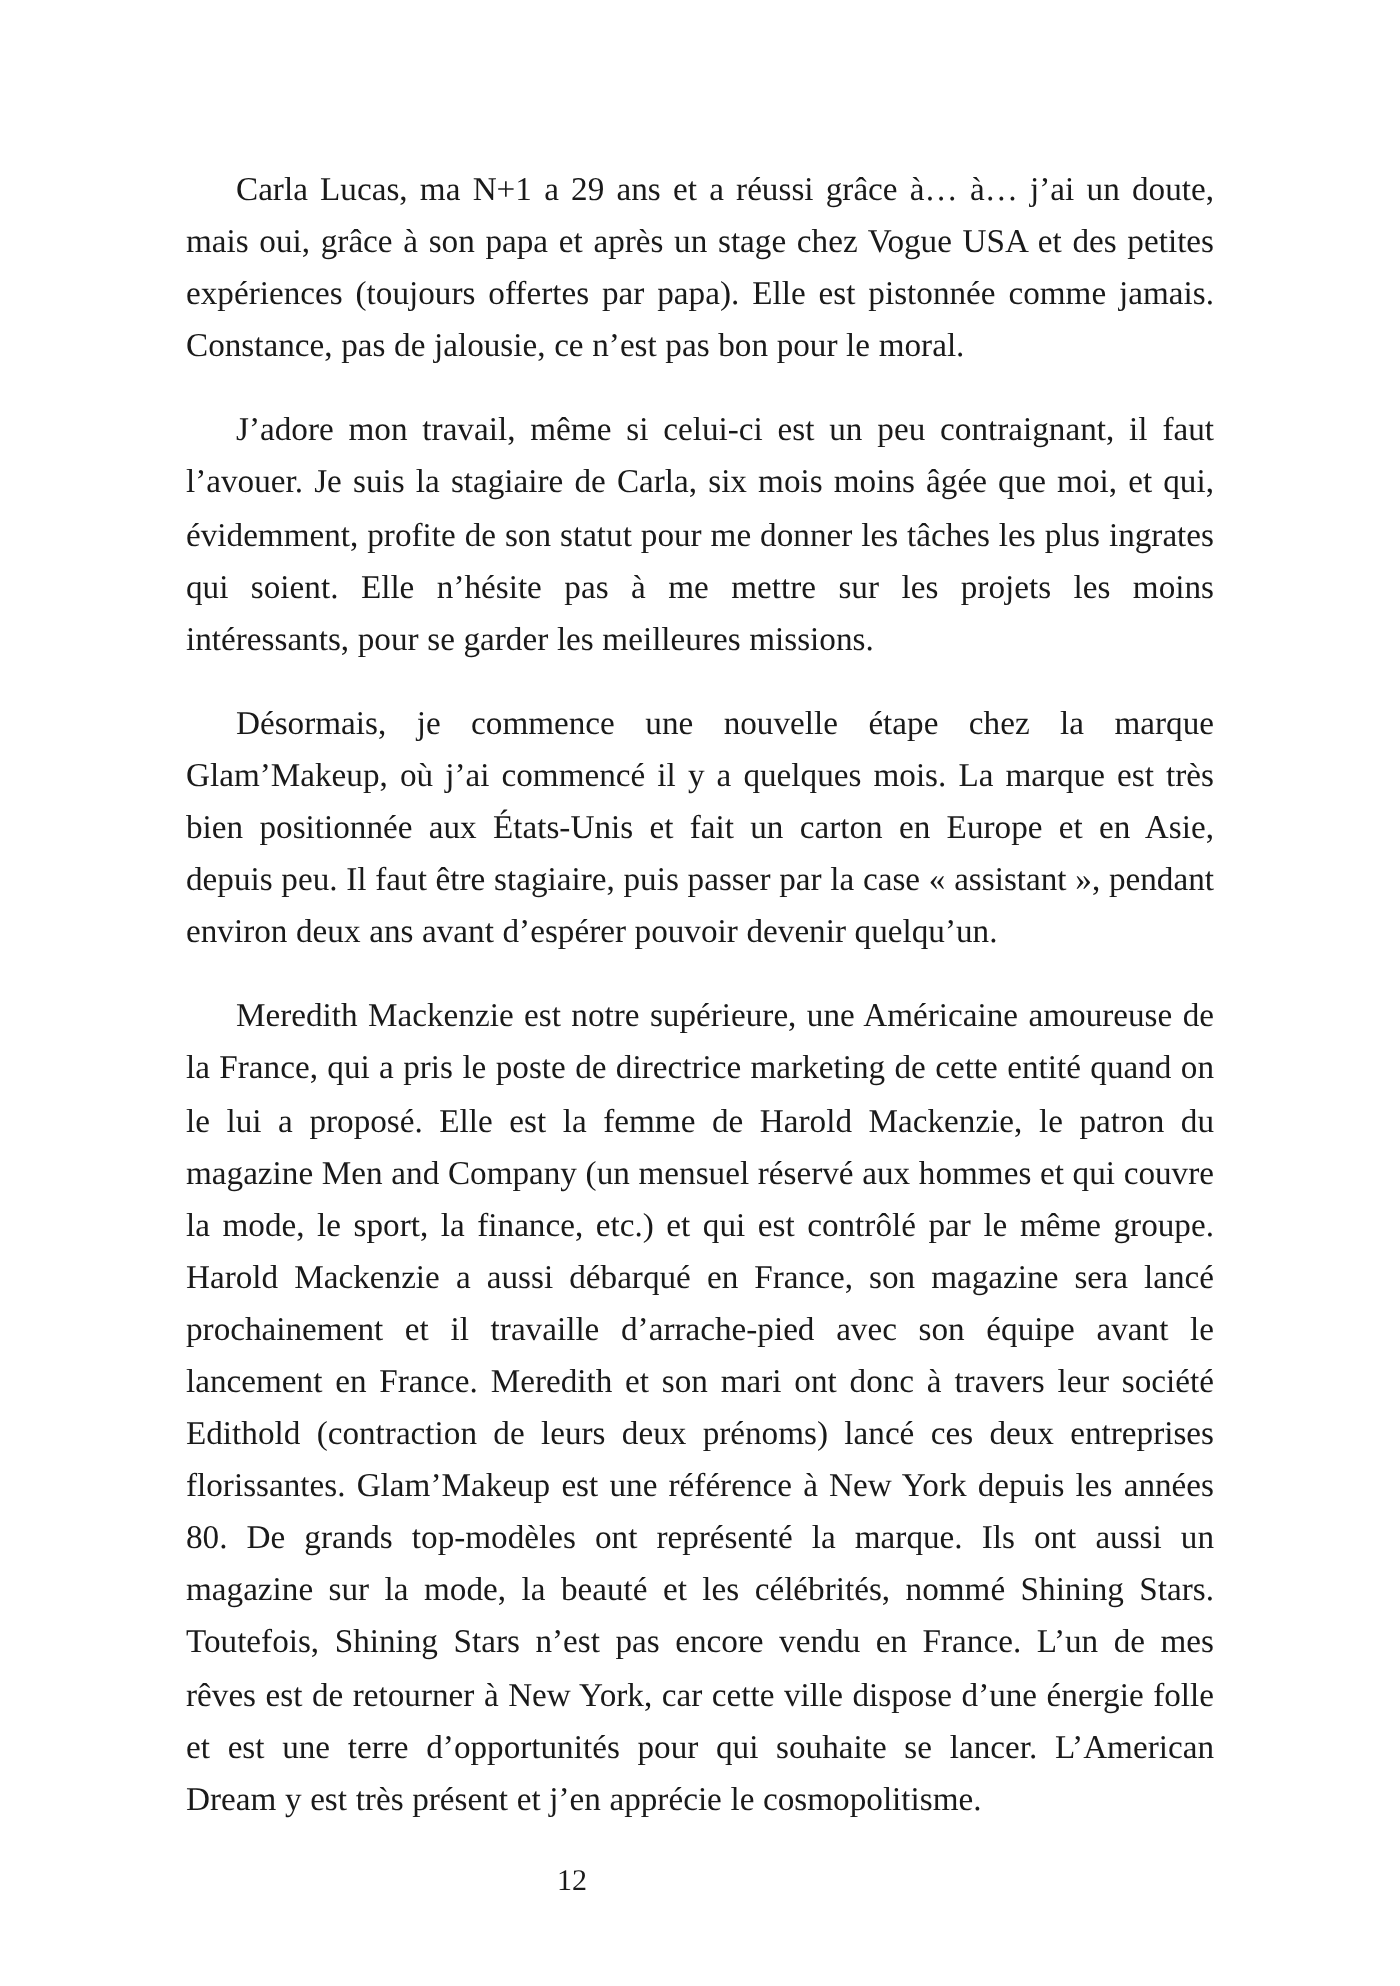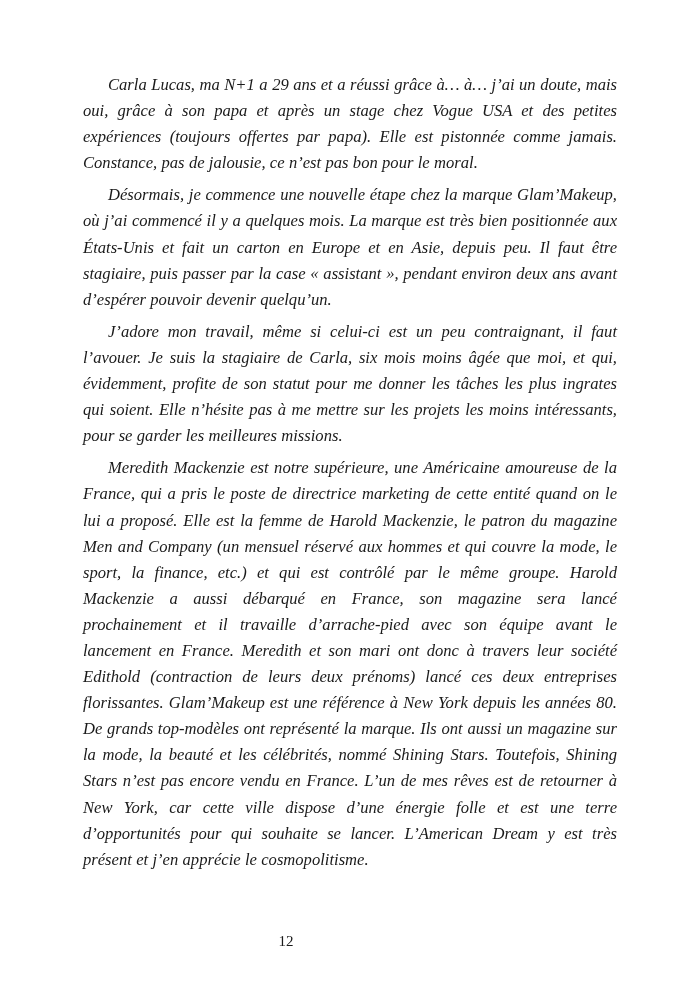--- a/index.html
+++ b/index.html
@@ -22,26 +22,25 @@
     top: 66px;
     width: 546px;
   }
   .para {
     font-family: "Liberation Serif", "DejaVu Serif", serif;
     font-size: 16.6px;
     line-height: 26.1px;
     color: #1a1a1a;
     text-align: justify;
     text-justify: inter-word;
-    margin: 6px;
+    margin: 16px;
     text-indent: 25px;
     hyphens: none;
     -webkit-hyphens: none;
     word-spacing: 0.01em;
-    font-style: italic;
   }
   .para.last-line-natural {
     text-align-last: left;
   }
   .page-number {
     position: absolute;
     left: 0;
     top: 933px;
     width: 572px;
     text-align: center;
@@ -50,20 +49,20 @@
     color: #1a1a1a;
   }
 </style>
 </head>
 <body>
 
 <div class="page">
 
   <div class="text-block">
     <p class="para last-line-natural">Carla Lucas, ma N+1 a 29 ans et a réussi grâce à… à… j’ai un doute, mais oui, grâce à son papa et après un stage chez Vogue USA et des petites expériences (toujours offertes par papa). Elle est pistonnée comme jamais. Constance, pas de jalousie, ce n’est pas bon pour le moral.</p>
+    <p class="para last-line-natural">J’adore mon travail, même si celui-ci est un peu contraignant, il faut l’avouer. Je suis la stagiaire de Carla, six mois moins âgée que moi, et qui, évidemment, profite de son statut pour me donner les tâches les plus ingrates qui soient. Elle n’hésite pas à me mettre sur les projets les moins intéressants, pour se garder les meilleures missions.</p>
     <p class="para last-line-natural">Désormais, je commence une nouvelle étape chez la marque Glam’Makeup, où j’ai commencé il y a quelques mois. La marque est très bien positionnée aux États-Unis et fait un carton en Europe et en Asie, depuis peu. Il faut être stagiaire, puis passer par la case « assistant », pendant environ deux ans avant d’espérer pouvoir devenir quelqu’un.</p>
-    <p class="para last-line-natural">J’adore mon travail, même si celui-ci est un peu contraignant, il faut l’avouer. Je suis la stagiaire de Carla, six mois moins âgée que moi, et qui, évidemment, profite de son statut pour me donner les tâches les plus ingrates qui soient. Elle n’hésite pas à me mettre sur les projets les moins intéressants, pour se garder les meilleures missions.</p>
     <p class="para last-line-natural">Meredith Mackenzie est notre supérieure, une Américaine amoureuse de la France, qui a pris le poste de directrice marketing de cette entité quand on le lui a proposé. Elle est la femme de Harold Mackenzie, le patron du magazine Men and Company (un mensuel réservé aux hommes et qui couvre la mode, le sport, la finance, etc.) et qui est contrôlé par le même groupe. Harold Mackenzie a aussi débarqué en France, son magazine sera lancé prochainement et il travaille d’arrache-pied avec son équipe avant le lancement en France. Meredith et son mari ont donc à travers leur société Edithold (contraction de leurs deux prénoms) lancé ces deux entreprises florissantes. Glam’Makeup est une référence à New York depuis les années 80. De grands top-modèles ont représenté la marque. Ils ont aussi un magazine sur la mode, la beauté et les célébrités, nommé Shining Stars. Toutefois, Shining Stars n’est pas encore vendu en France. L’un de mes rêves est de retourner à New York, car cette ville dispose d’une énergie folle et est une terre d’opportunités pour qui souhaite se lancer. L’American Dream y est très présent et j’en apprécie le cosmopolitisme.</p>
   </div>
 
   <div class="page-number">12</div>
 
 </div>
 
 </body></html>

